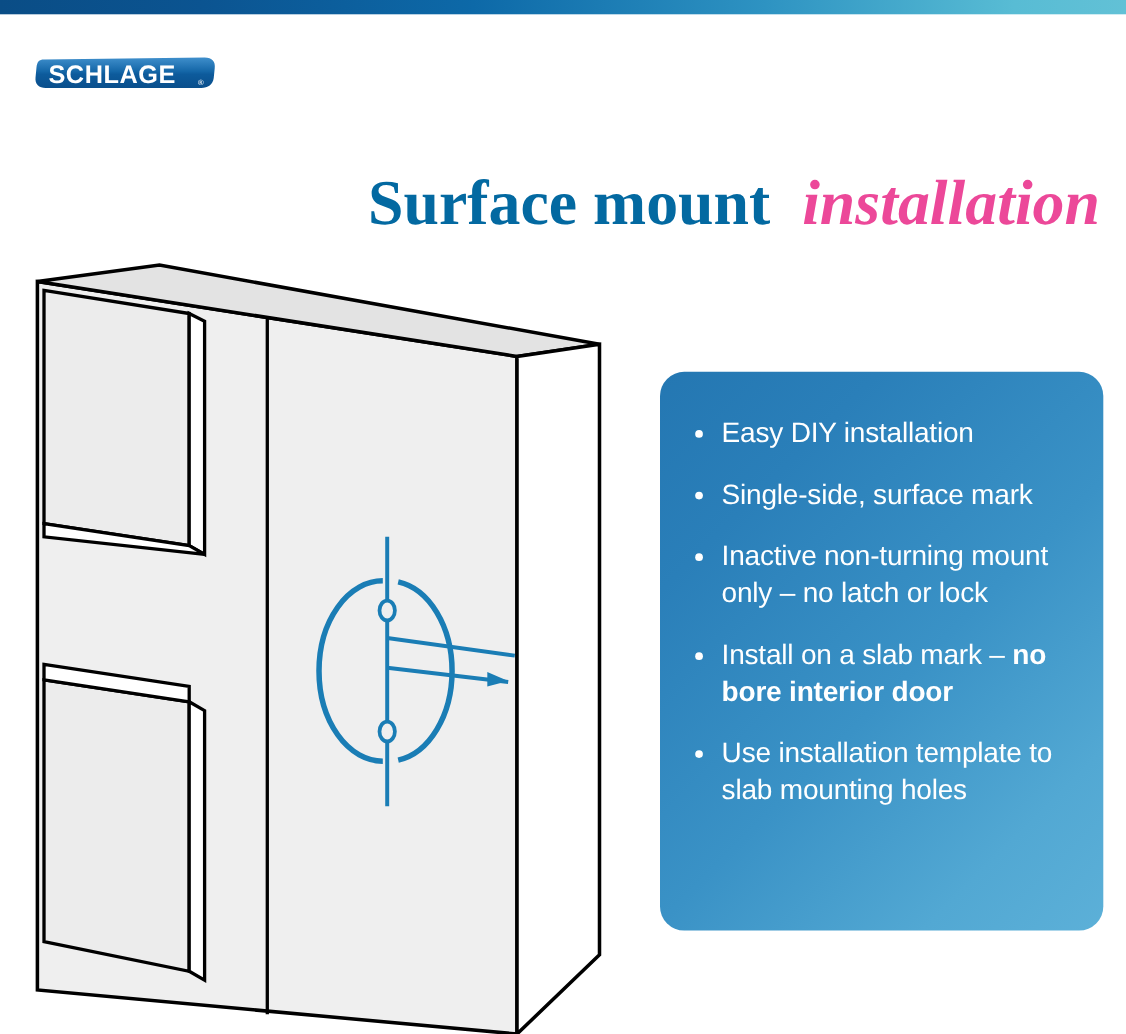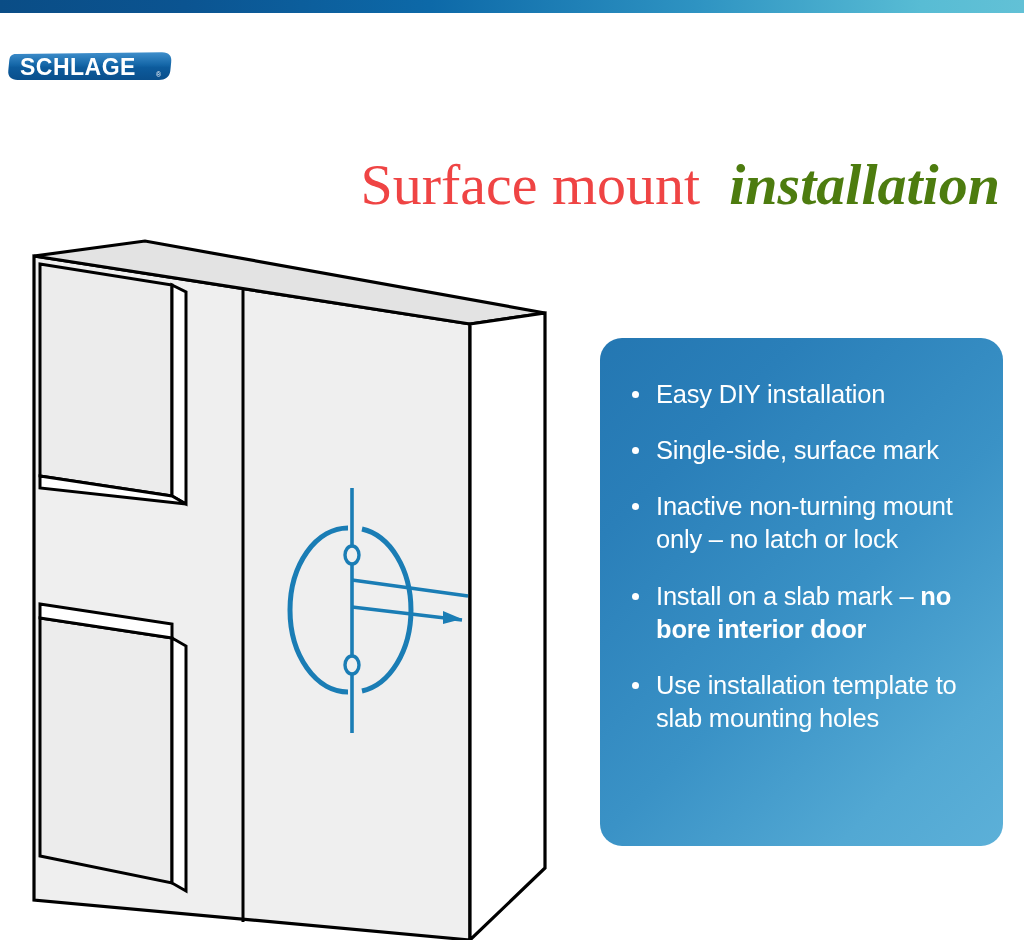--- a/index.html
+++ b/index.html
@@ -23,21 +23,21 @@
     position: absolute;
     left: 0; top: 0;
     width: 1024px;
     height: 13px;
     background: linear-gradient(to right, #0a4d86 0%, #0b5491 18%, #0d69a8 42%, #2e93c2 68%, #58bcd4 90%, #62c1d6 100%);
   }
 
   
   .logo-wrap {
     position: absolute;
-    left: 4px;
+    left: 28px;
     top: 48px;
     width: 172px;
     height: 36px;
   }
   .logo-svg { display:block; }
   .logo-text {
     font-family: "Liberation Sans", sans-serif;
     font-weight: bold;
     font-size: 23px;
     letter-spacing: 0.5px;
@@ -55,25 +55,25 @@
     left: 0;
     top: 154px;
     width: 1000px;
     text-align: right;
     font-family: "Liberation Serif", serif;
     font-size: 58px;
     line-height: 1.06;
     white-space: nowrap;
   }
   .headline .h-black {
-    color: #ef4444;
-    font-weight: normal;
+    color: #0369a1;
+    font-weight: bold;
   }
   .headline .h-accent {
-    color: #4d7c0f;
+    color: #ec4899;
     font-weight: bold;
     font-style: italic;
   }
 
   
   .door-ill {
     position: absolute;
     left: 0;
     top: 228px;
     width: 580px;

